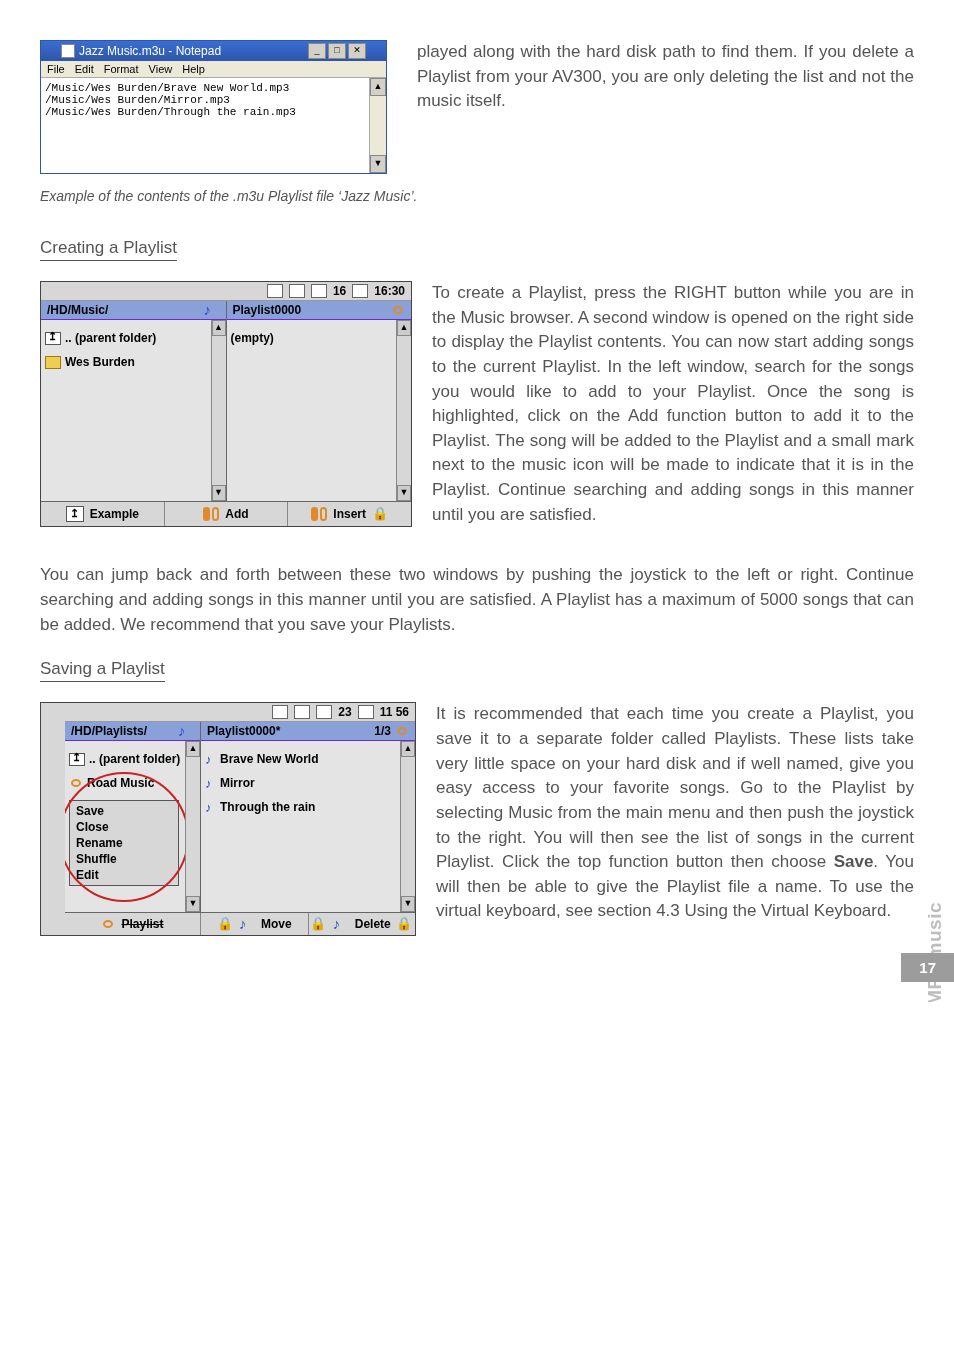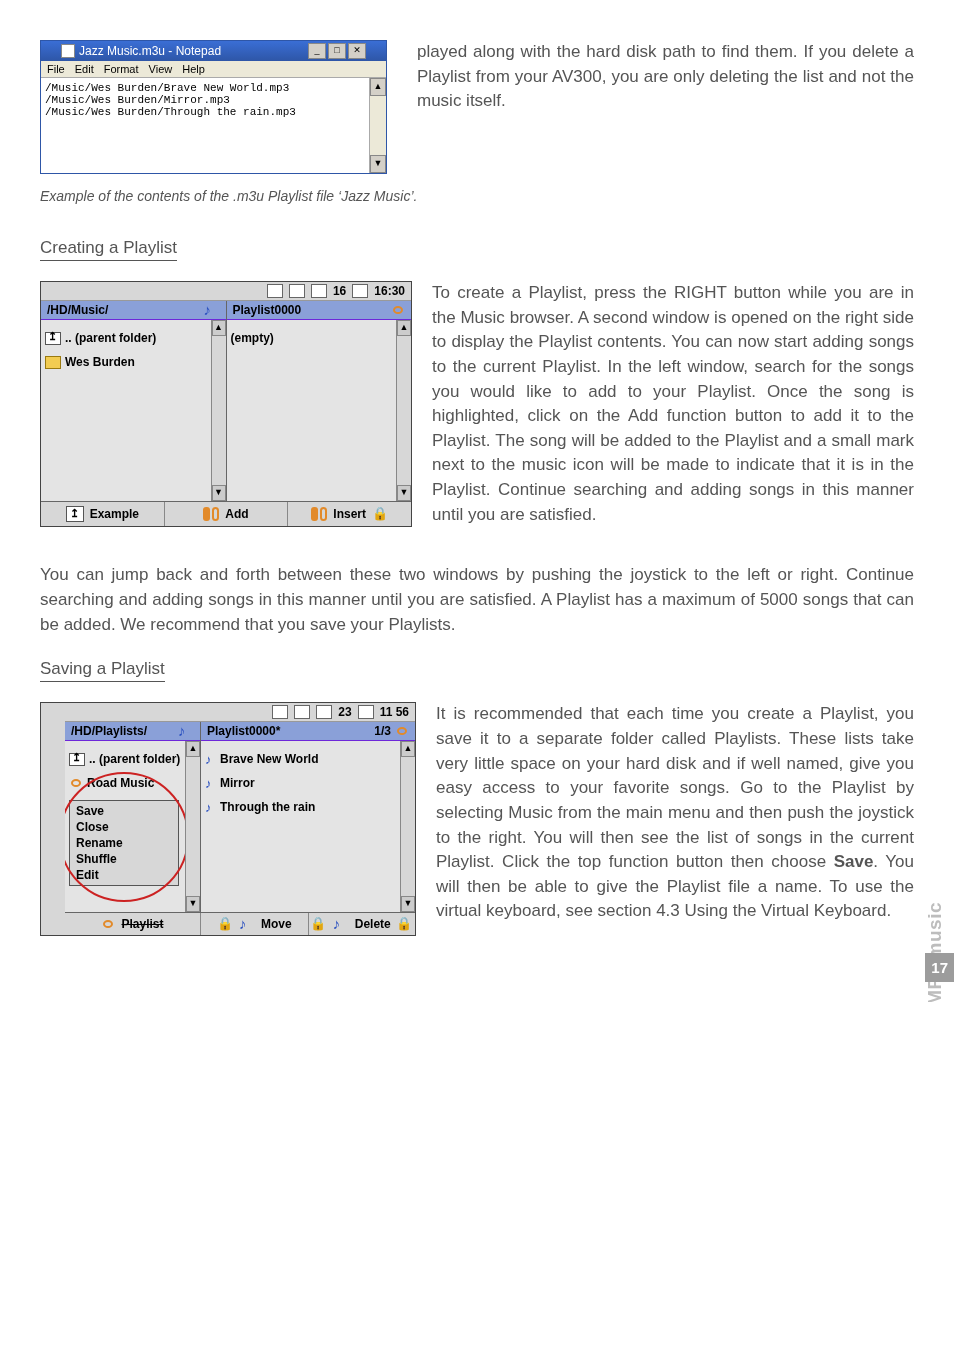--- a/index.html
+++ b/index.html
@@ -189,21 +189,21 @@
     font-weight:bold;
     font-size:19px;
     letter-spacing:0.5px;
   }
   .page-num {
     position:absolute;
     right:0; bottom:20px;
     background:#9c9c9c;
     color:#fff;
     font-weight:bold;
-    padding:6px 6px;
+    padding:6px 18px;
     font-size:15px;
   }
   .truncate { white-space:nowrap; overflow:hidden; text-overflow:clip;}
 </style>
 </head>
 <body>
 
 
 
 

